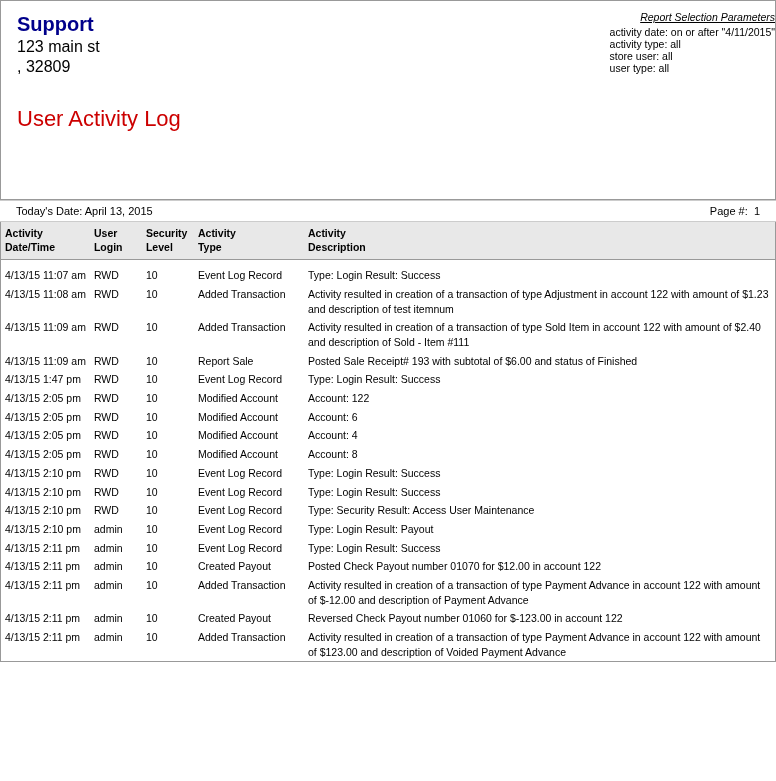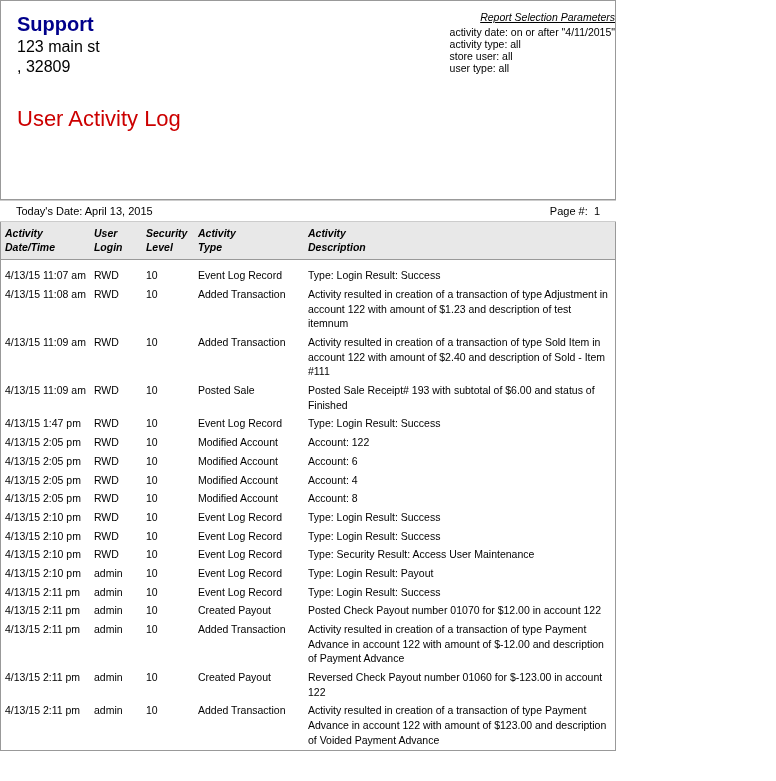--- a/index.html
+++ b/index.html
@@ -4,21 +4,21 @@
   <style>
     * { margin: 0; padding: 0; box-sizing: border-box; }
     body {
       font-family: Arial, sans-serif;
       font-size: 11px;
       background: #fff;
       color: #000;
       width: 776px;
     }
     .page {
-      width: 616px;
+      width: 776px;
       min-height: 781px;
       padding: 0;
       background: #fff;
     }
     .header-section {
       border: 1px solid #999;
       padding: 12px 16px 20px 16px;
       margin-bottom: 0;
       position: relative;
       min-height: 200px;
@@ -73,21 +73,20 @@
       font-size: 10.5px;
     }
     thead tr {
       background: #e8e8e8;
       border-bottom: 1px solid #999;
     }
     thead th {
       text-align: left;
       padding: 5px 4px;
       font-weight: bold;
-      font-style: italic;
       vertical-align: top;
       line-height: 1.3;
     }
     tbody tr td {
       padding: 2px 4px;
       vertical-align: top;
       line-height: 1.4;
     }
     tbody tr:first-child td {
       padding-top: 8px;
@@ -155,21 +154,21 @@
             <td style="white-space: nowrap;">4/13/15  11:09 am</td>
             <td>RWD</td>
             <td>10</td>
             <td>Added Transaction</td>
             <td>Activity resulted in creation of a transaction of type Sold Item in account 122 with amount of $2.40 and description of Sold - Item #111</td>
           </tr>
           <tr>
             <td style="white-space: nowrap;">4/13/15  11:09 am</td>
             <td>RWD</td>
             <td>10</td>
-            <td>Posted Sale</td>
+            <td>Report Sale</td>
             <td>Posted Sale Receipt# 193 with subtotal of $6.00 and status of Finished</td>
           </tr>
           <tr>
             <td style="white-space: nowrap;">4/13/15  1:47 pm</td>
             <td>RWD</td>
             <td>10</td>
             <td>Event Log Record</td>
             <td>Type: Login    Result: Success</td>
           </tr>
           <tr>

